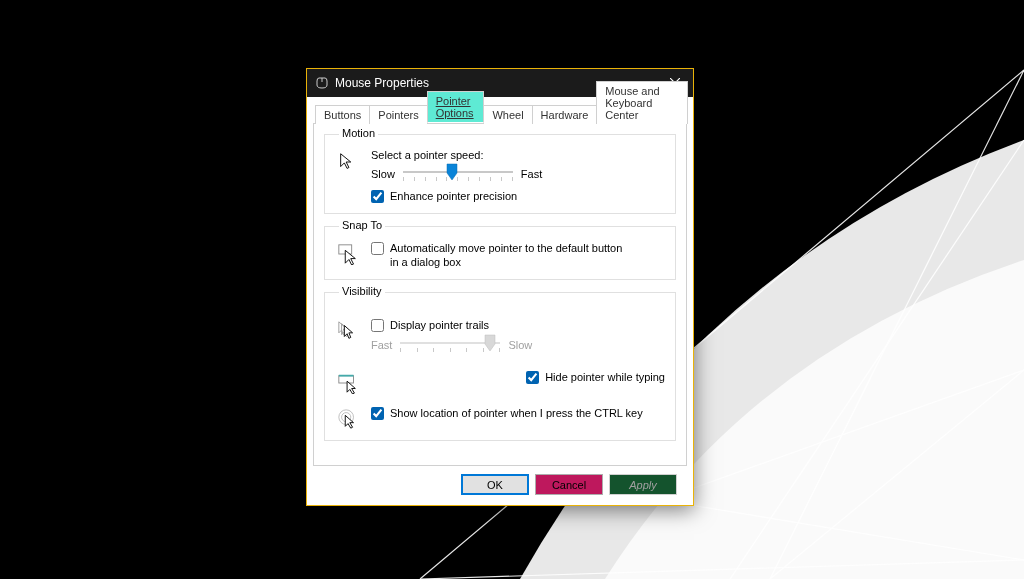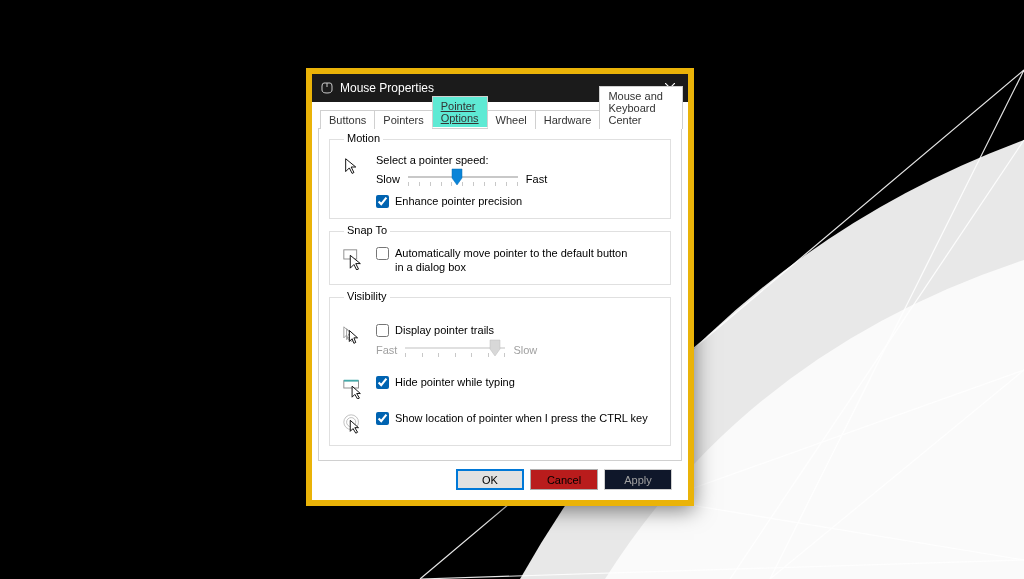--- a/index.html
+++ b/index.html
@@ -8,21 +8,21 @@
     font-family: "Segoe UI", Tahoma, sans-serif;
     background: #000;
     position: relative;
   }
   
   .wallpaper { position:absolute; inset:0; background:#000; }
   .wallpaper svg { position:absolute; inset:0; width:100%; height:100%; }
   
   .window {
     position:absolute; left:306px; top:68px; width:388px; height:438px;
-    background:#fff; border:6px solid #eab308;
+    background:#fff; border:1px solid #eab308;
     box-shadow:0 4px 20px rgba(0,0,0,.5);
     display:flex; flex-direction:column;
     font-size:11px; color:#000;
   }
   .titlebar {
     height:28px; background:#1b1b1b; color:#fff;
     display:flex; align-items:center; padding:0 8px;
   }
   .titlebar .icon { margin-right:6px; display:flex; }
   .titlebar .title { flex:1; font-size:12px; }
@@ -65,26 +65,26 @@
   .slider-thumb svg { display:block; }
   .label-side { font-size:11px; color:#000; }
   .disabled, .disabled * { color:#a0a0a0 !important; }
   
   .buttons {
     display:flex; justify-content:flex-end; gap:6px;
     padding:8px 10px 10px 0; background:#fff;
   }
   .btn {
     min-width:68px; height:21px; font-size:11px;
-    background:#b91c1c; border:1px solid #adadad;
+    background:#be185d; border:1px solid #adadad;
     display:flex; align-items:center; justify-content:center;
     cursor:default;
   }
   .btn.primary { border:2px solid #0078d7; background:#e1e1e1; }
-  .btn.disabled { color:#a0a0a0; border-color:#d0d0d0; background:#0f172a; }
+  .btn.disabled { color:#a0a0a0; border-color:#d0d0d0; background:#14532d;font-style:italic; }
   
   .cursor-svg { width:22px; height:22px; }
 </style>
 </head>
 <body>
 
 <div class="wallpaper">
   <svg viewBox="0 0 1024 579" preserveAspectRatio="none">
     <rect width="1024" height="579" fill="#000"></rect>
 
@@ -236,21 +236,21 @@
         </div>
 
         <div class="row" style="margin-bottom:12px;">
           <div class="icon-cell">
             <svg class="cursor-svg" viewBox="0 0 24 24">
               <rect x="2" y="4" width="16" height="8" fill="#fff" stroke="#888"></rect>
               <line x1="2" y1="4" x2="18" y2="4" stroke="#4aa" stroke-width="2"></line>
               <path d="M11 10 L11 22 L14 19 L17 24 L19 23 L16 18 L20 18 Z" fill="#fff" stroke="#000" stroke-width="1"></path>
             </svg>
           </div>
-          <div class="content-cell" style="display:flex;align-items:center;">
+          <div class="content-cell" style="display:flex;align-items:center;justify-content:flex-end;">
             <label class="checkbox-row">
               <input type="checkbox" id="cb-hidetyping" checked="" style="">
               <span>Hide pointer while typing</span>
             </label>
           </div>
         </div>
 
         <div class="row">
           <div class="icon-cell">
             <svg class="cursor-svg" viewBox="0 0 24 24">

